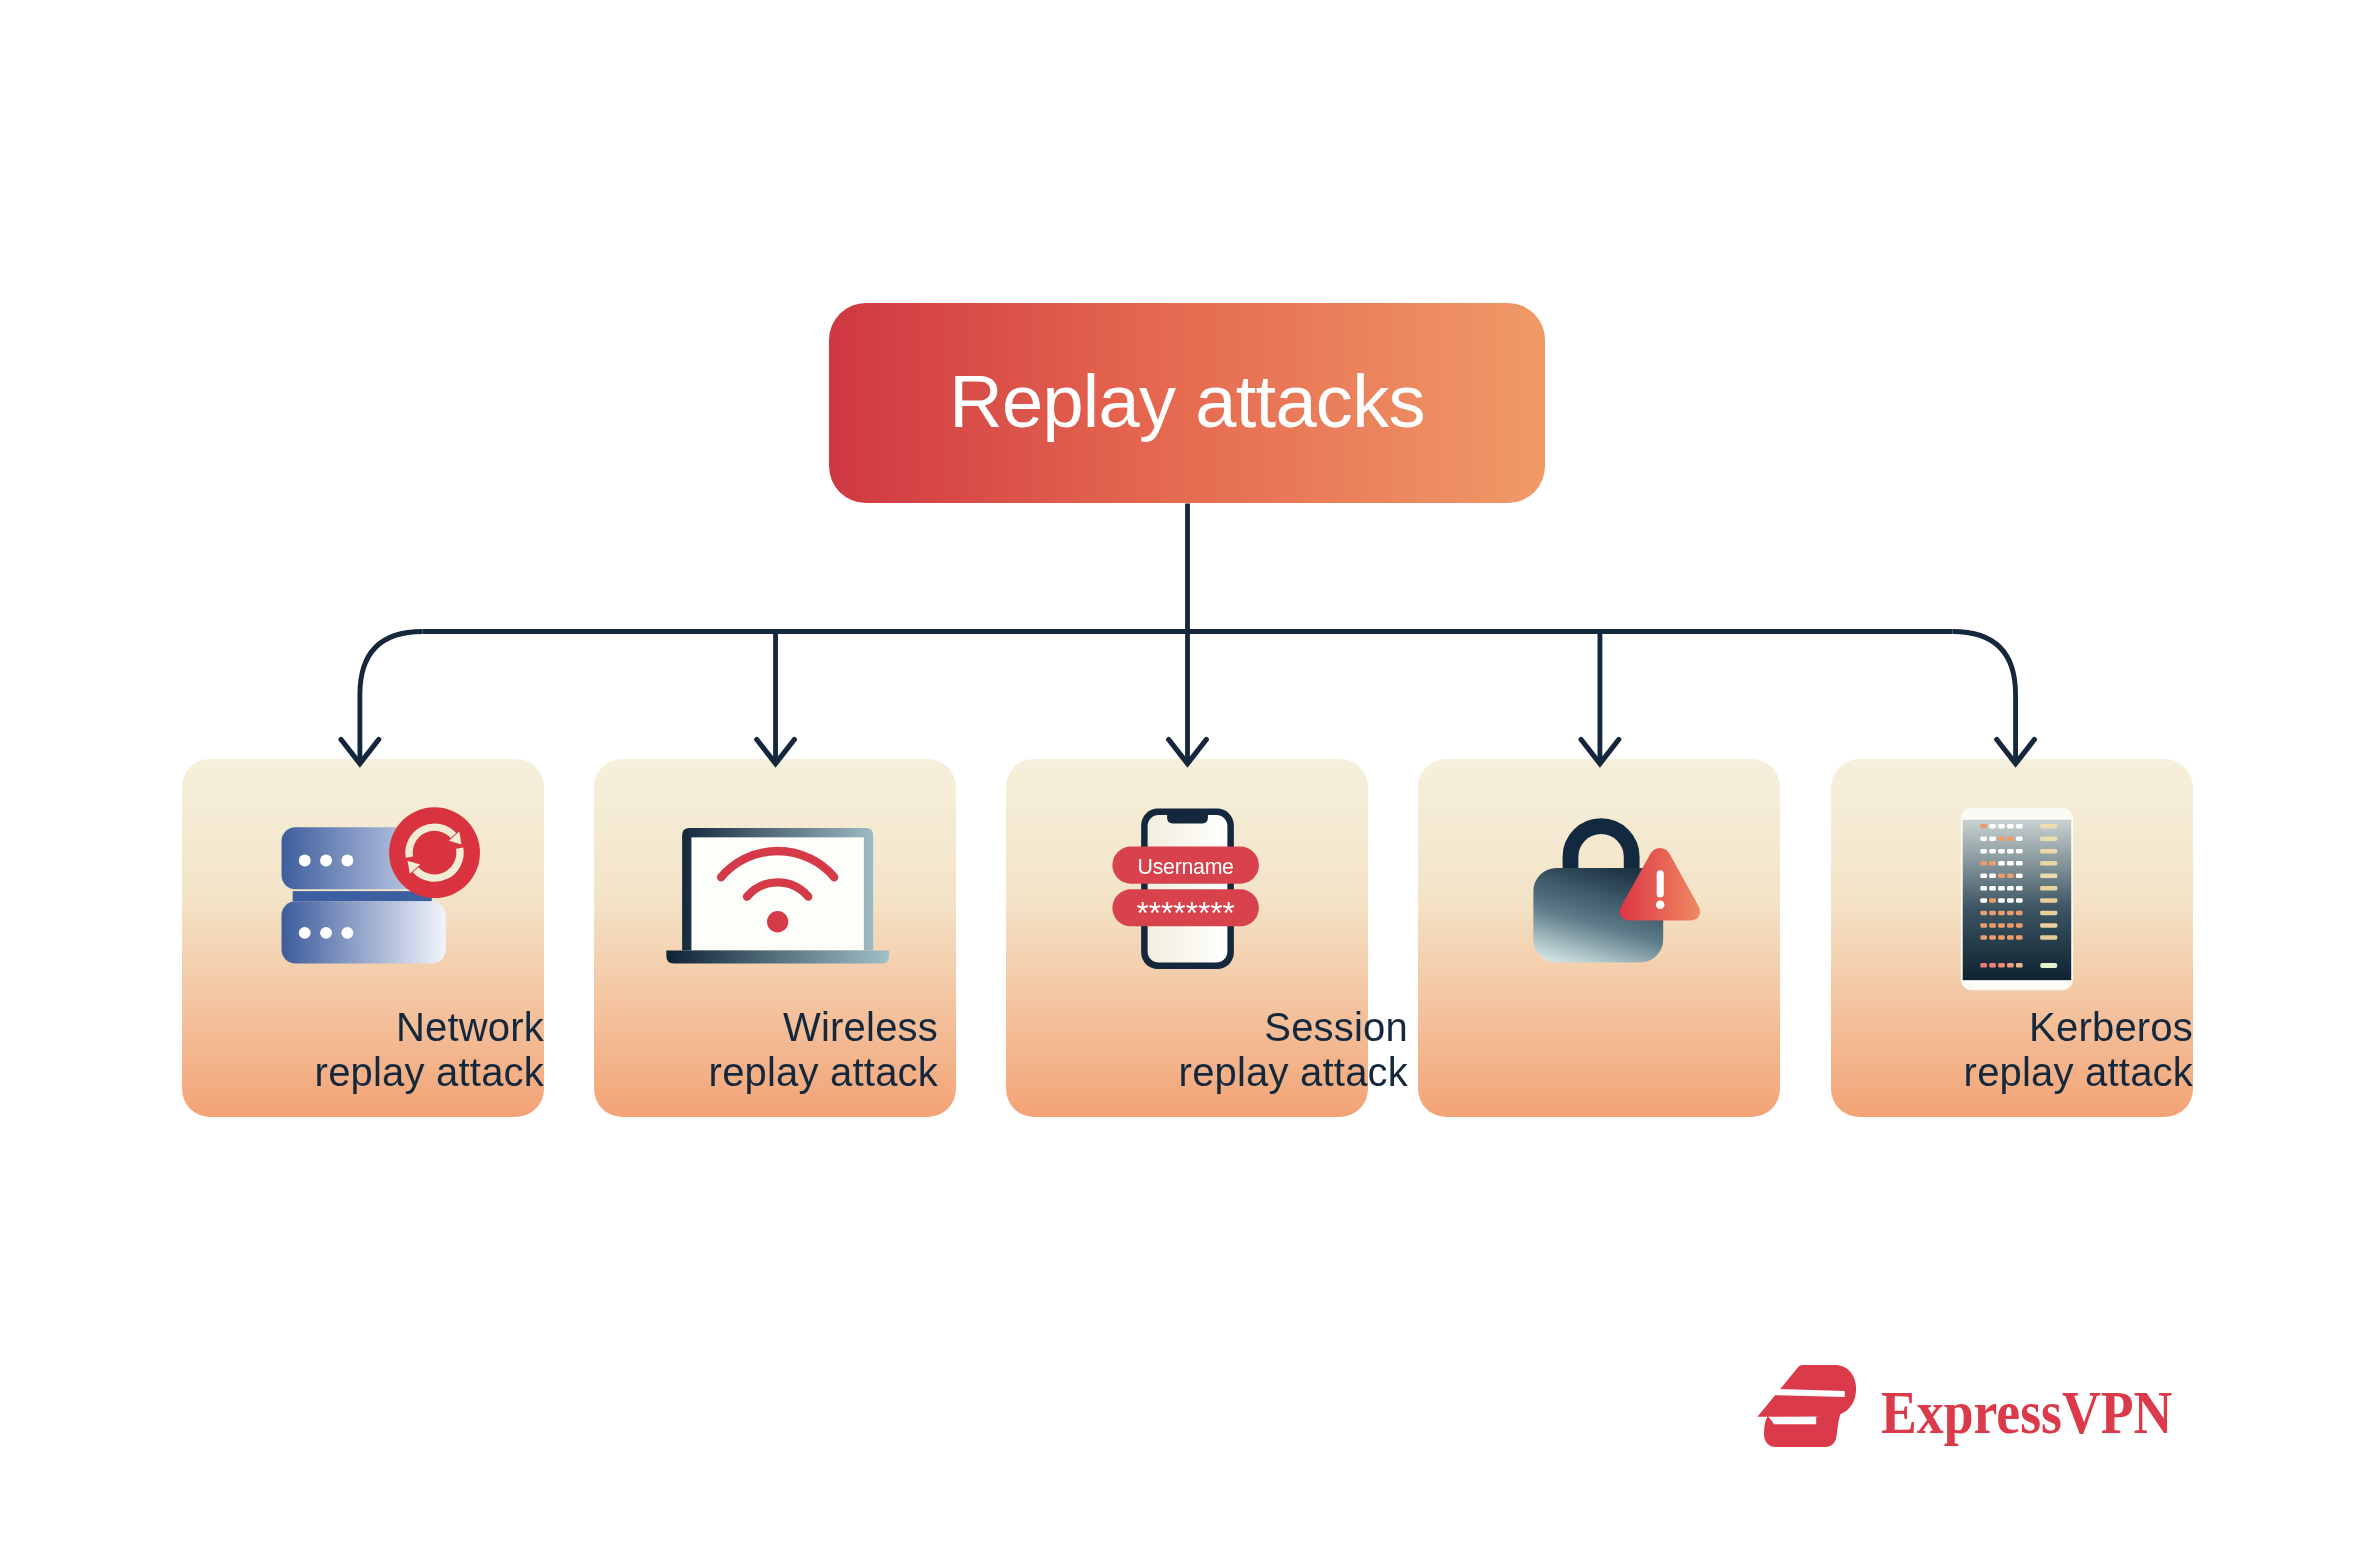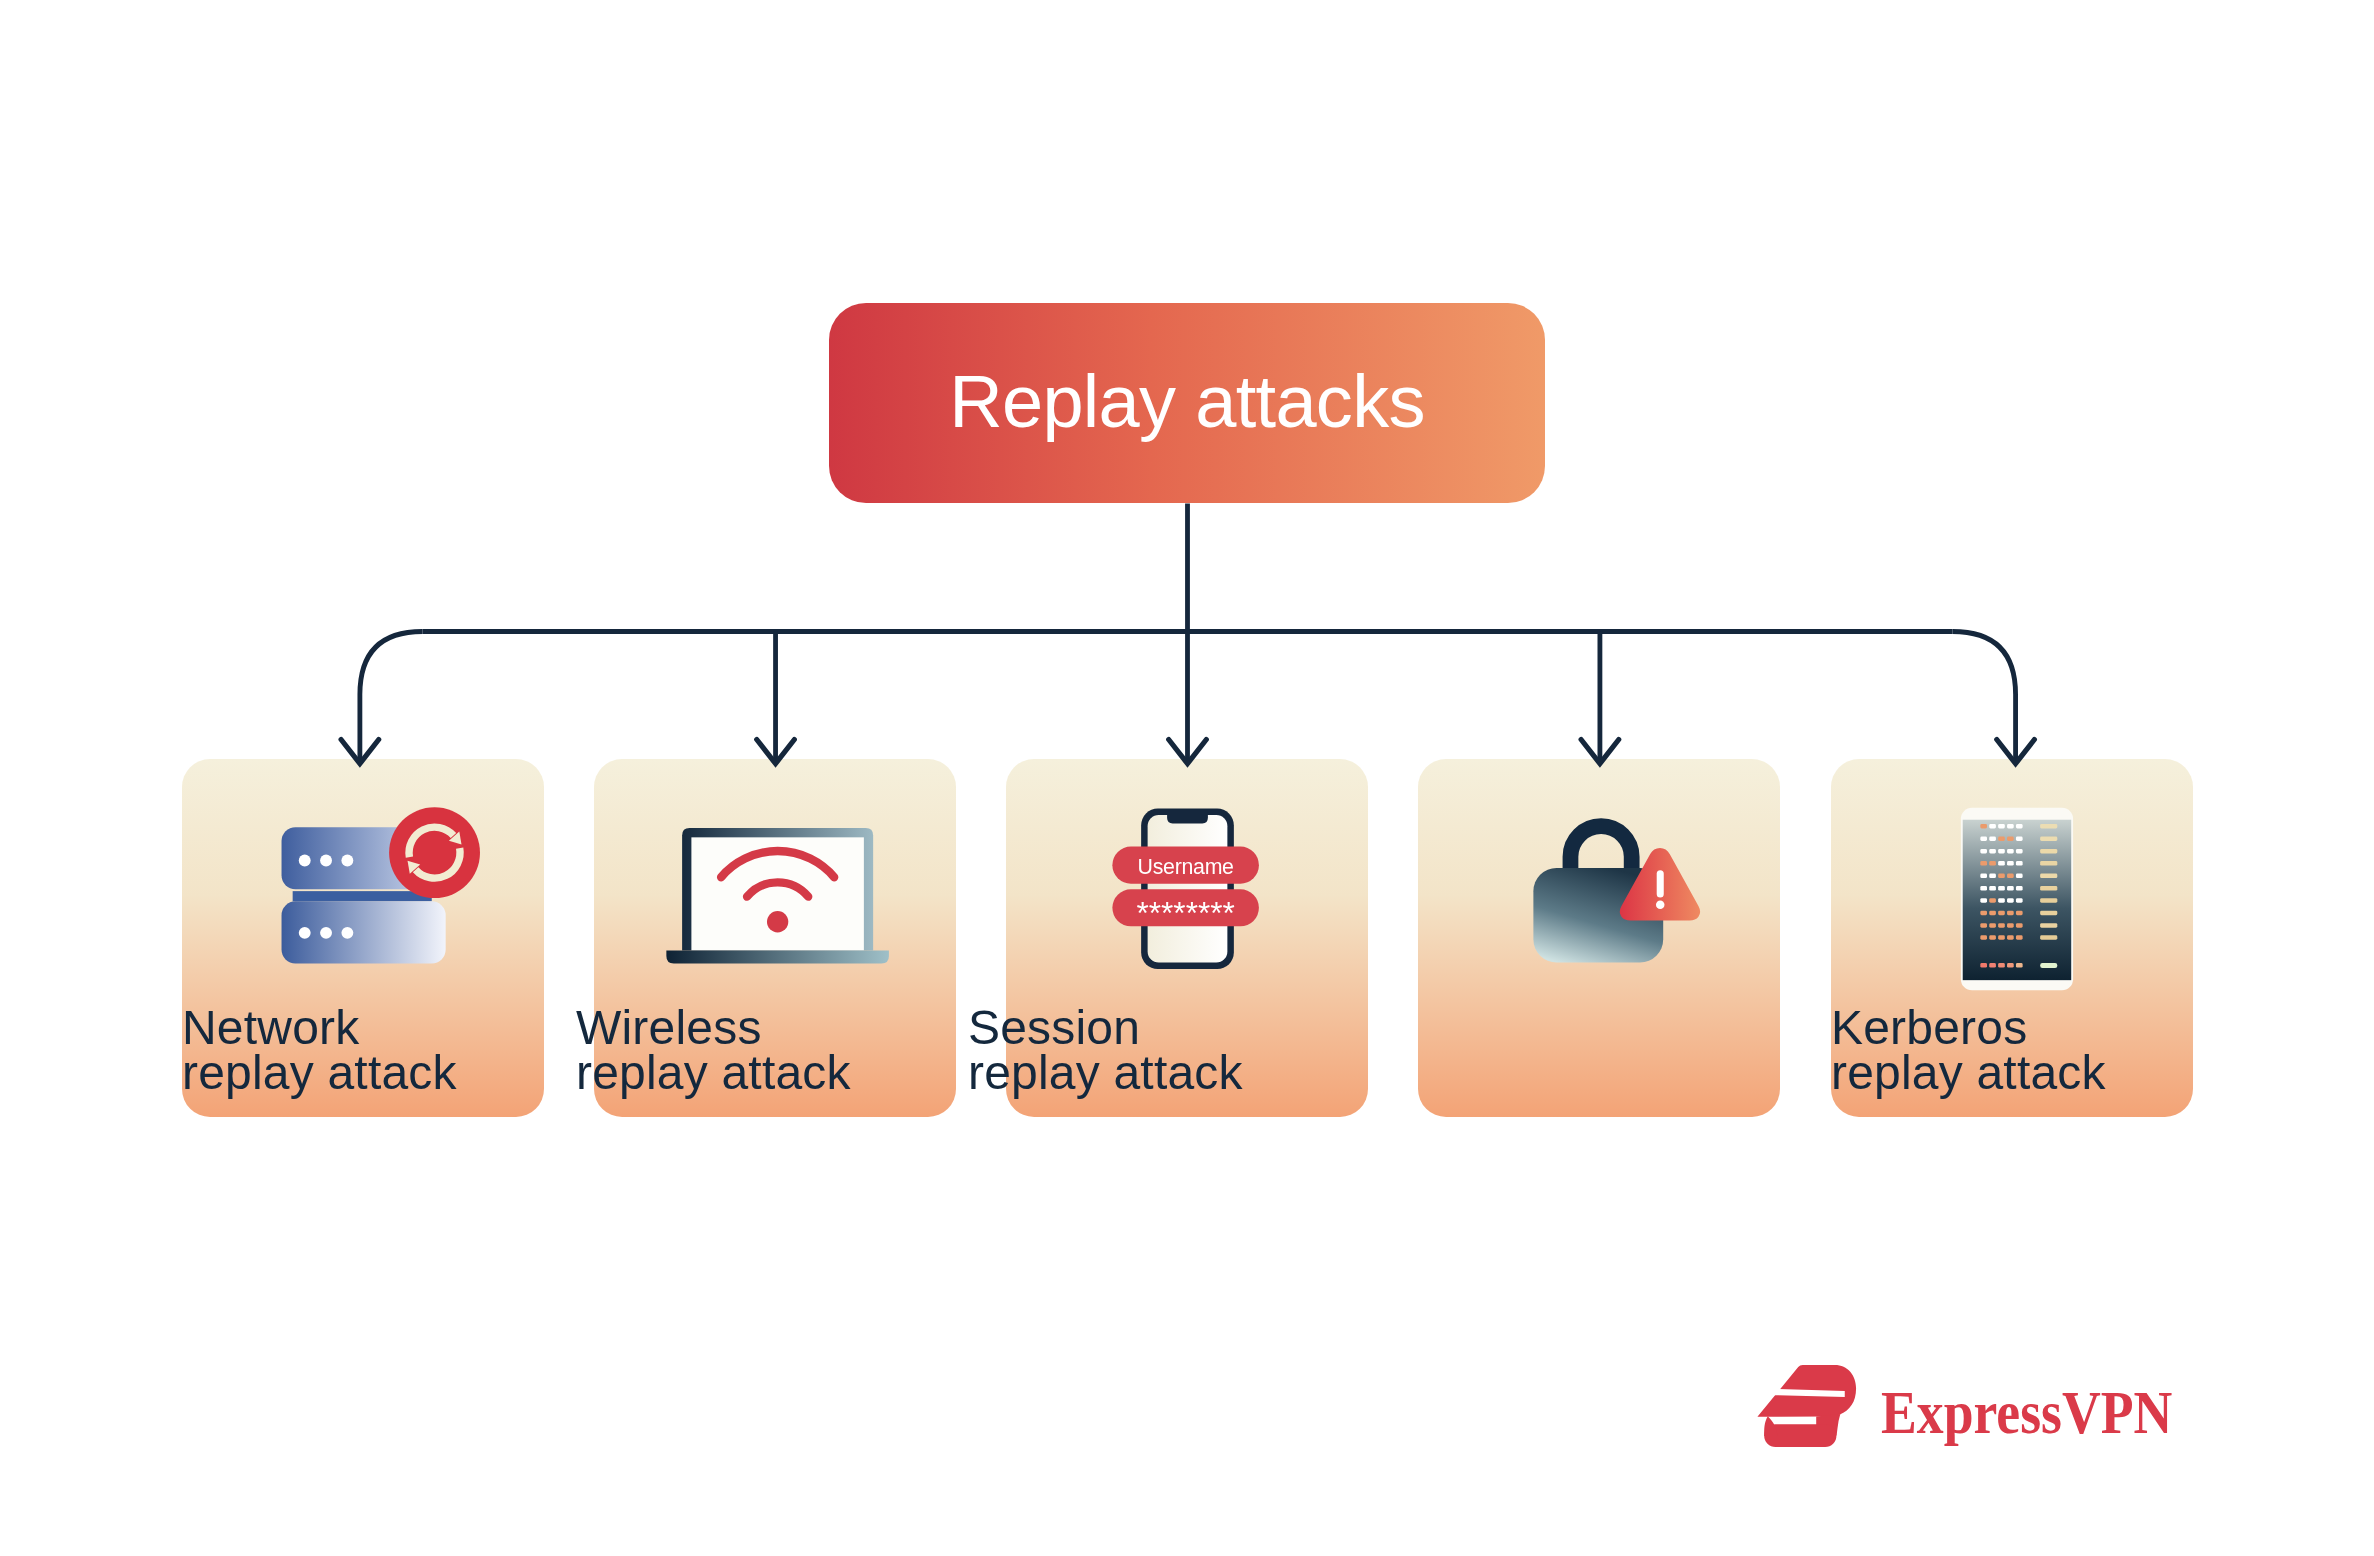--- a/index.html
+++ b/index.html
@@ -4,42 +4,42 @@
 <style>
   html,body{margin:0;padding:0;background:#ffffff;}
   #stage{position:relative;width:2375px;height:1556px;background:#ffffff;overflow:hidden;
          font-family:"Liberation Sans", sans-serif;}
   #topbox{position:absolute;left:829px;top:303px;width:716px;height:200px;border-radius:37px;
           background:linear-gradient(90deg,#cf3842 0%,#e4674f 45%,#f09a68 100%);
           display:flex;align-items:center;justify-content:center;}
   #topbox span{color:#ffffff;font-size:74px;letter-spacing:-0.7px;transform:translateY(-1.9px);}
   .card{position:absolute;top:759px;width:362px;height:358px;border-radius:28px;
         background:linear-gradient(180deg,#f5f0dc 0%,#f3e4c8 38%,#f3a376 100%);}
-  .lbl{position:absolute;width:362px;top:1005px;text-align:left;color:#14283d;
-       font-size:48px;line-height:45px;letter-spacing:0.2px;}
+  .lbl{position:absolute;width:362px;top:1005px;text-align:right;color:#14283d;
+       font-size:40px;line-height:45px;letter-spacing:0.2px;}
   #logotext{position:absolute;left:1881px;top:1378px;color:#da3a49;
             font-family:"Liberation Serif", serif;font-weight:bold;font-size:61px;
             transform:scaleX(0.88);transform-origin:left top;}
 </style>
 </head>
 <body>
 <div id="stage">
   <div id="topbox">
       <span>Replay attacks</span>
     </div>
 
   <div class="card" style="left:182px"></div>
   <div class="card" style="left:594px"></div>
   <div class="card" style="left:1006px"></div>
   <div class="card" style="left:1418px"></div>
   <div class="card" style="left:1831px"></div>
 
   <div class="lbl" style="left:182px">Network<br>replay attack</div>
   <div class="lbl" style="left:576px">Wireless<br>replay attack</div>
-  <div class="lbl" style="left:968px">Session<br>replay attack</div>
+  <div class="lbl" style="left:1046px">Session<br>replay attack</div>
   <div class="lbl" style="left:1831px">Kerberos<br>replay attack</div>
 
   <svg id="overlay" width="2375" height="1556" viewBox="0 0 2560 1678" style="position:absolute;left:0;top:0">
 
     <g stroke="#15273c" stroke-width="5.2" fill="none">
       <path d="M1280 543 L1280 820"></path>
       <path d="M455 681 L2105 681"></path>
       <path d="M455 681 Q387.5 681 387.5 749 L387.5 820"></path>
       <path d="M2105 681 Q2173 681 2173 749 L2173 820"></path>
       <path d="M835.75 681 L835.75 820"></path>

